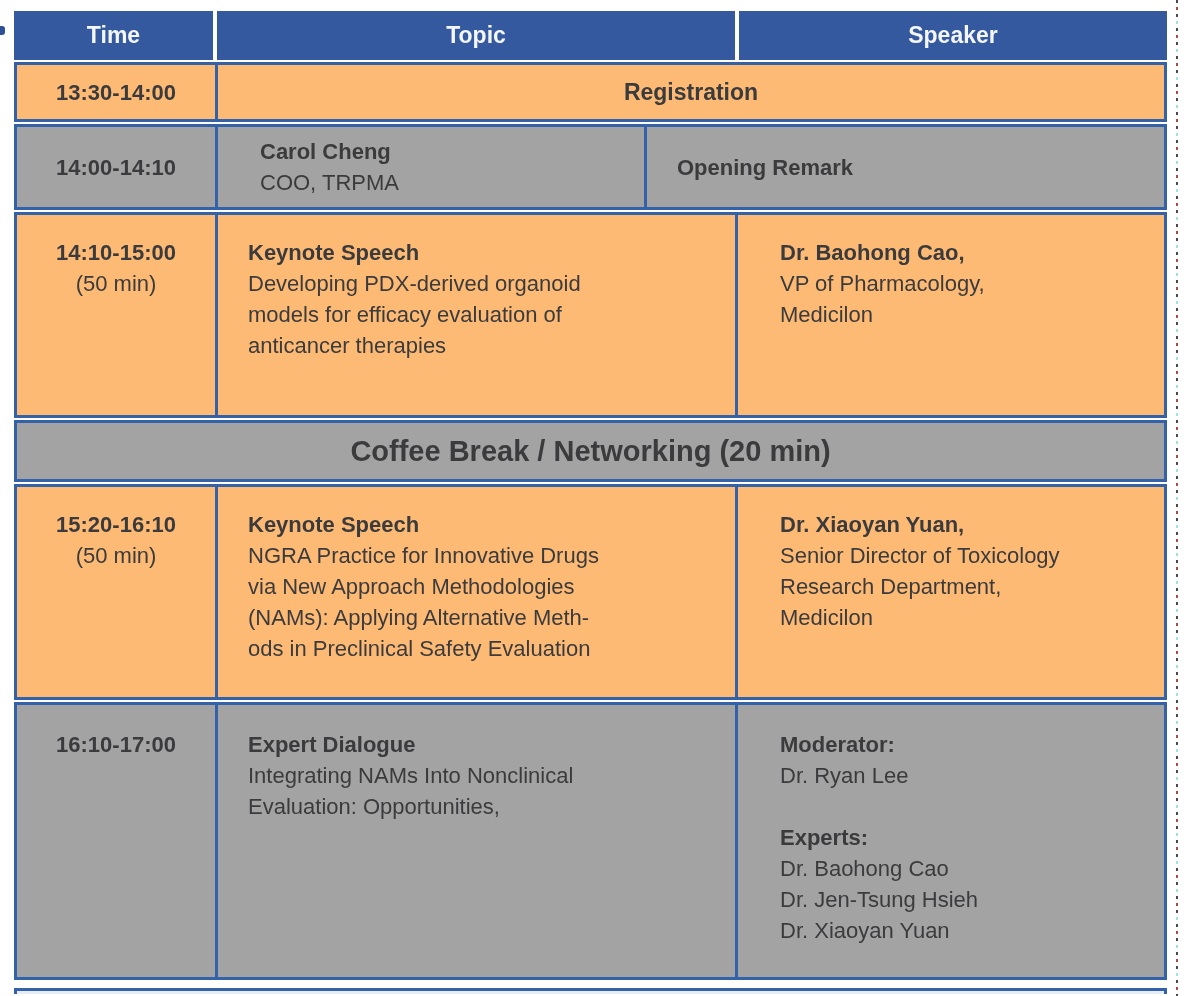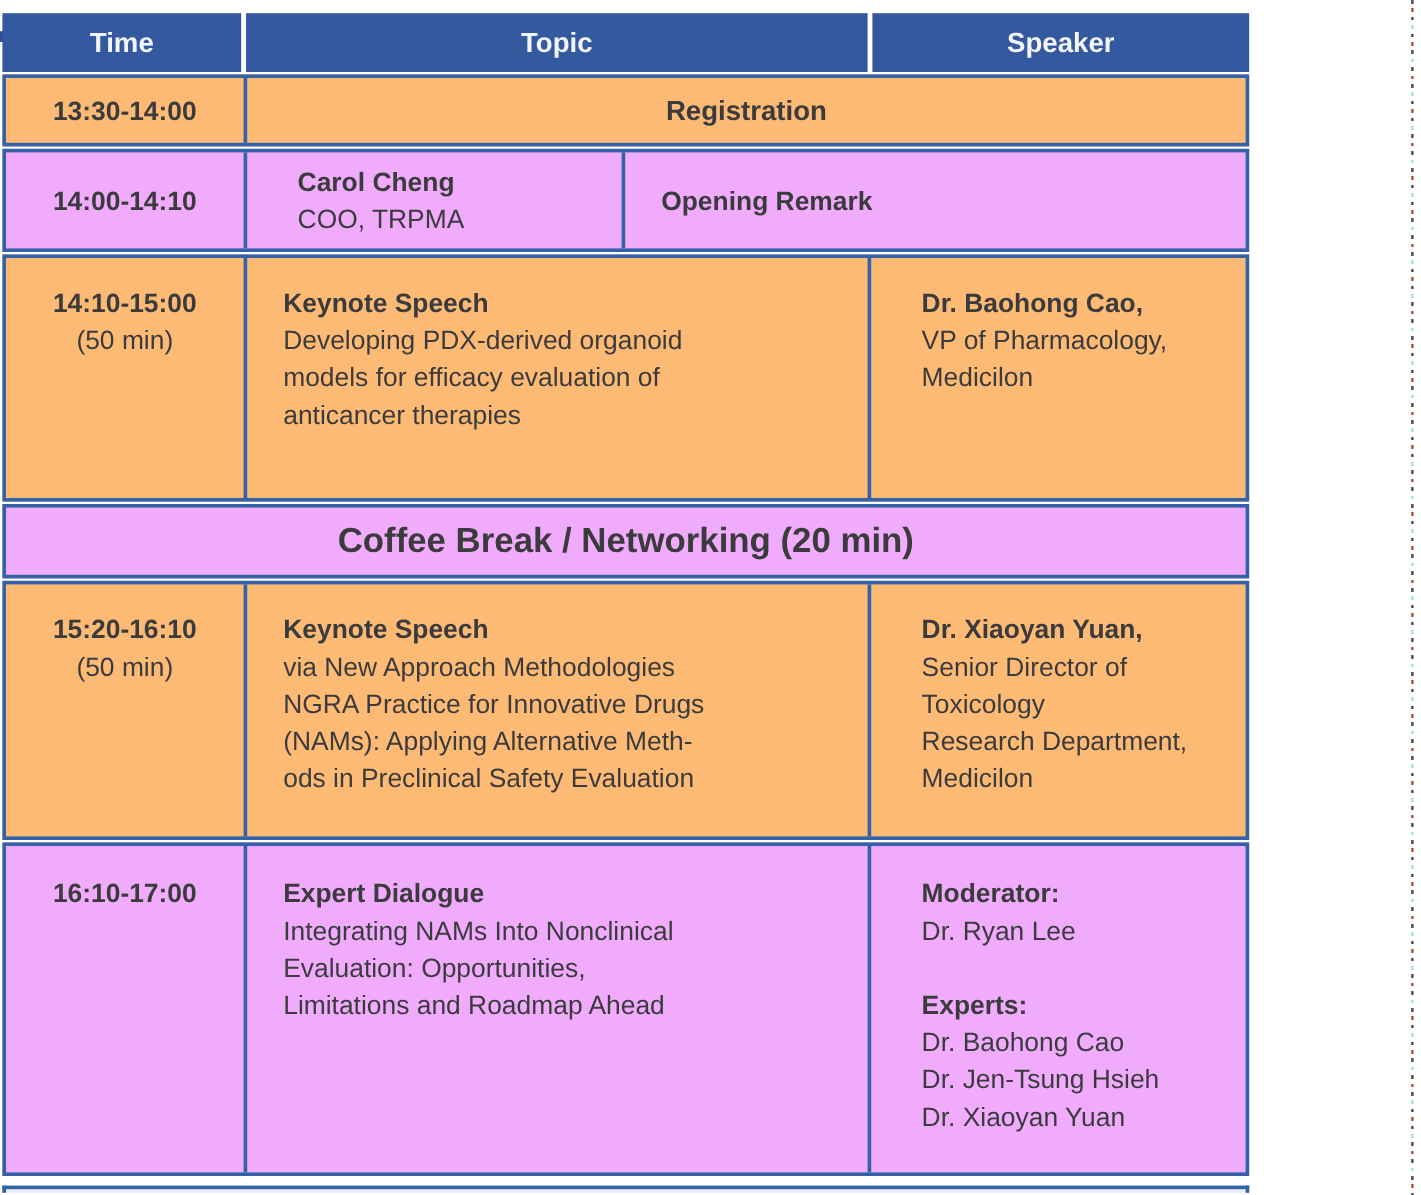--- a/index.html
+++ b/index.html
@@ -24,21 +24,21 @@
     background: repeating-linear-gradient(
       to bottom,
       #4a4a4a 0 3px,  transparent 3px 7px,
       #b04a3f 7px 10px, transparent 10px 14px,
       #4a4a4a 14px 17px, transparent 17px 21px,
       #9fe3d8 21px 24px, transparent 24px 28px
     );
   }
 
   .agenda {
-    position: absolute; left: 2px; top: 11px; width: 1039px;
+    position: absolute; left: 14px; top: 11px; width: 1153px;
   }
 
   
   .hdr-row {
     display: flex; gap: 4px; height: 49px; margin-bottom: 2px;
   }
   .hdr-cell {
     background: #34599e;
     color: #f3f6fb;
     font-weight: bold; font-size: 23px;
@@ -52,21 +52,21 @@
   .row {
     box-sizing: border-box;
     border: 3px solid #3462a9;
     display: flex;
     margin-bottom: 2px;
     color: #3b3b3d;
     font-size: 22px;
     line-height: 31px;
   }
   .row.white { background: #fdba74; }
-  .row.alt   { background: #f0abfc; }
+  .row.alt   { background: #a3a3a3; }
 
   .cell { box-sizing: border-box; }
   .cell-time {
     width: 198px; text-align: center; font-weight: bold;
     display: flex; flex-direction: column; justify-content: center; align-items: center;
   }
   .cell-topic   { width: 520px; border-left: 3px solid #3462a9; padding-left: 30px; }
   .cell-speaker { flex: 1;      border-left: 3px solid #3462a9; padding-left: 42px; }
   .cell-merged  {
     flex: 1; border-left: 3px solid #3462a9;
@@ -156,42 +156,41 @@
       <div>Coffee Break / Networking (20 min)</div>
     </div>
 
     <div class="row white row-keynote2">
       <div class="cell cell-time">
         <div class="bold">15:20-16:10</div>
         <div class="regular">(50 min)</div>
       </div>
       <div class="cell cell-topic">
         <div class="bold">Keynote Speech</div>
+        <div>NGRA Practice for Innovative Drugs</div>
         <div>via New Approach Methodologies</div>
-        <div>NGRA Practice for Innovative Drugs</div>
         <div>(NAMs): Applying Alternative Meth-</div>
         <div>ods in Preclinical Safety Evaluation</div>
       </div>
       <div class="cell cell-speaker">
         <div class="bold">Dr. Xiaoyan Yuan,</div>
         <div>Senior Director of Toxicology</div>
         <div>Research Department,</div>
         <div>Medicilon</div>
       </div>
     </div>
 
     <div class="row alt row-dialogue">
       <div class="cell cell-time">
         <div class="bold">16:10-17:00</div>
       </div>
       <div class="cell cell-topic">
         <div class="bold">Expert Dialogue</div>
         <div>Integrating NAMs Into Nonclinical</div>
         <div>Evaluation: Opportunities,</div>
-        <div>Limitations and Roadmap Ahead</div>
       </div>
       <div class="cell cell-speaker">
         <div class="bold">Moderator:</div>
         <div>Dr. Ryan Lee</div>
         <div class="spacer-line"></div>
         <div class="bold">Experts:</div>
         <div>Dr. Baohong Cao</div>
         <div>Dr. Jen-Tsung Hsieh</div>
         <div>Dr. Xiaoyan Yuan</div>
       </div>

